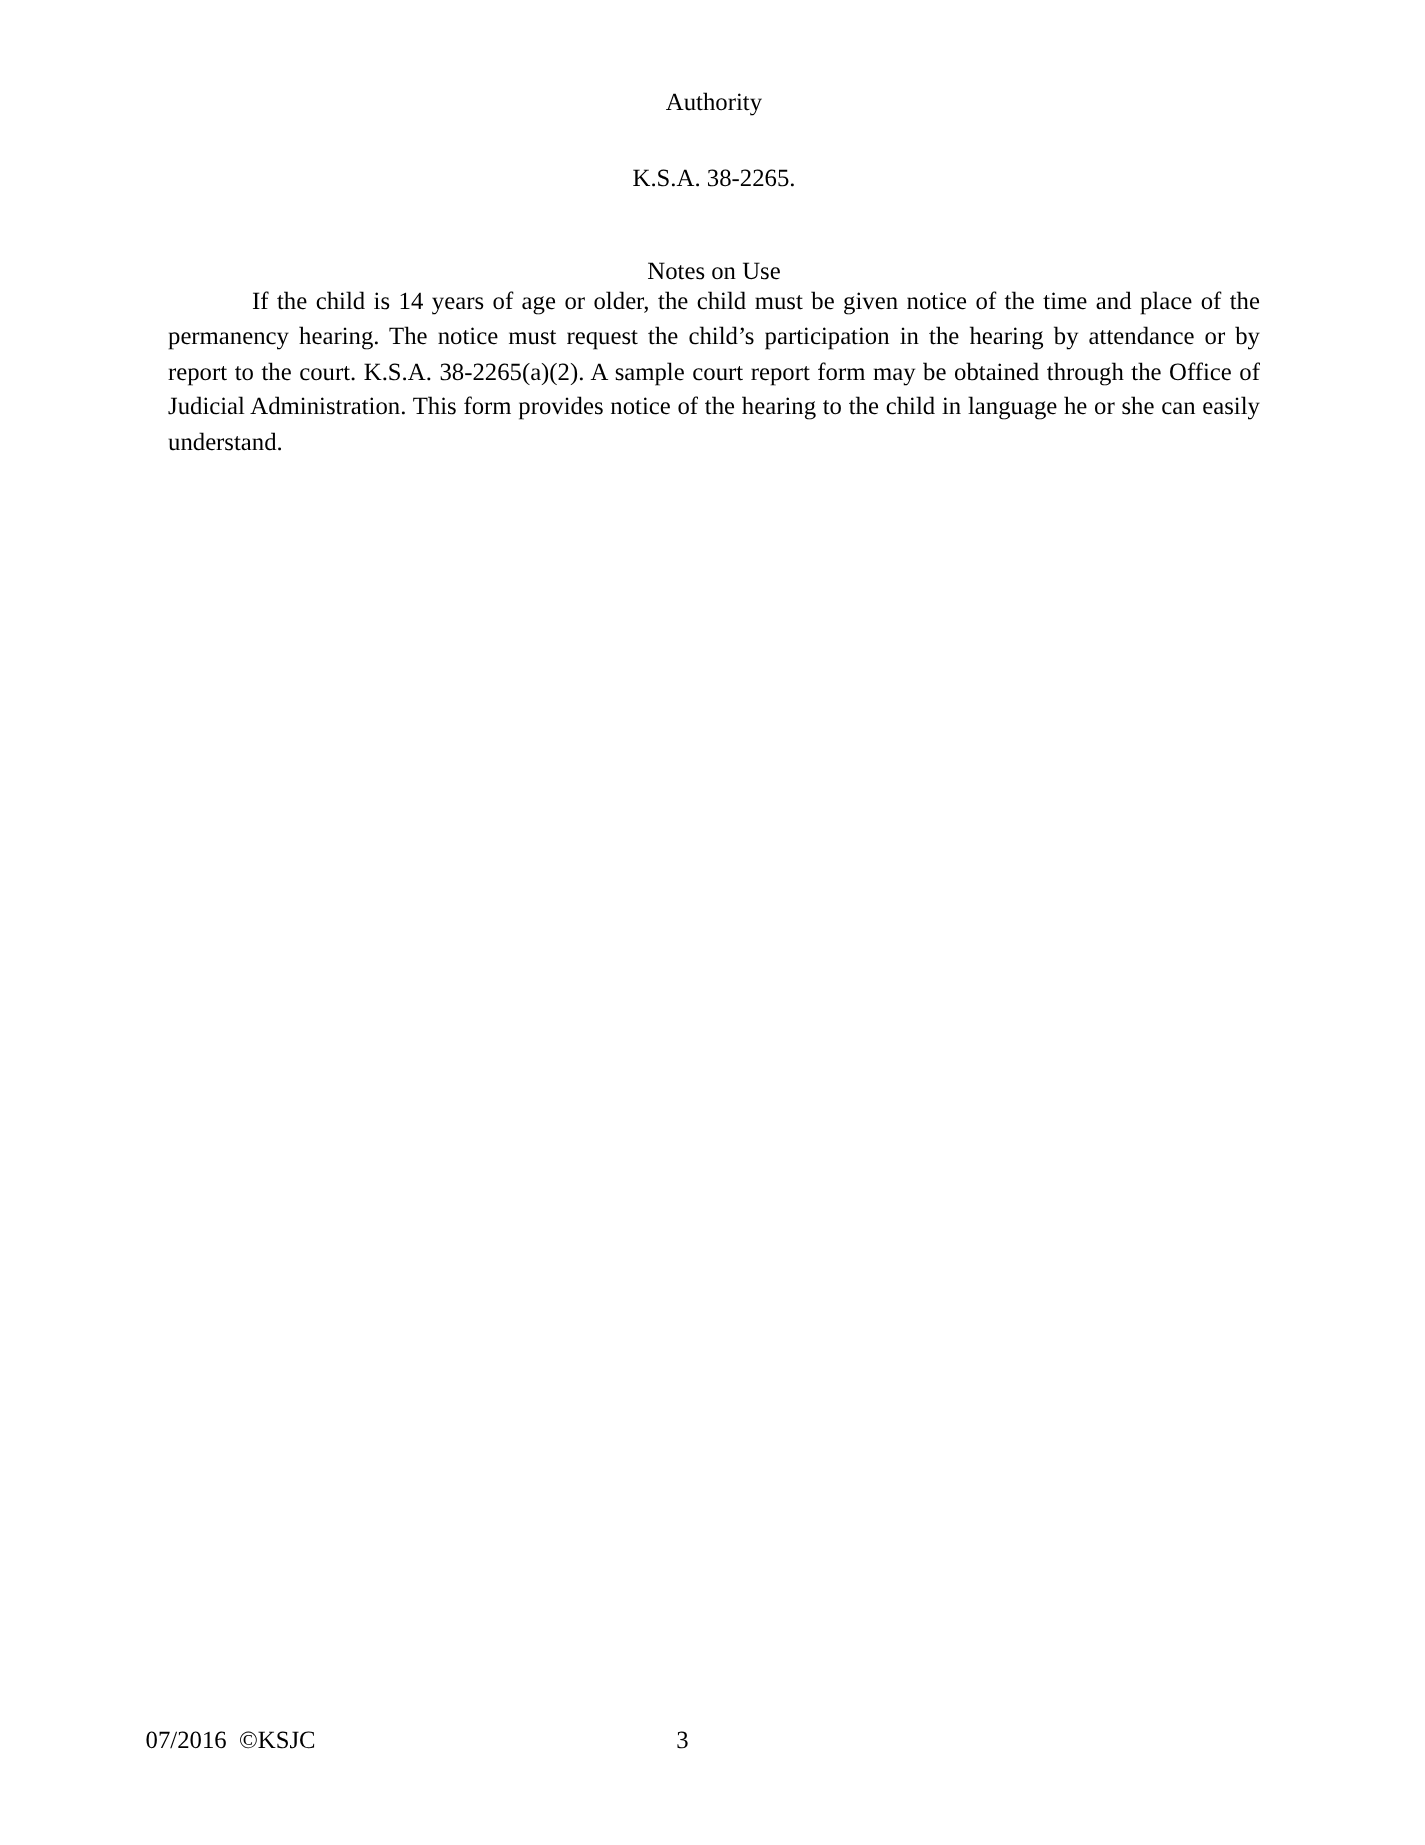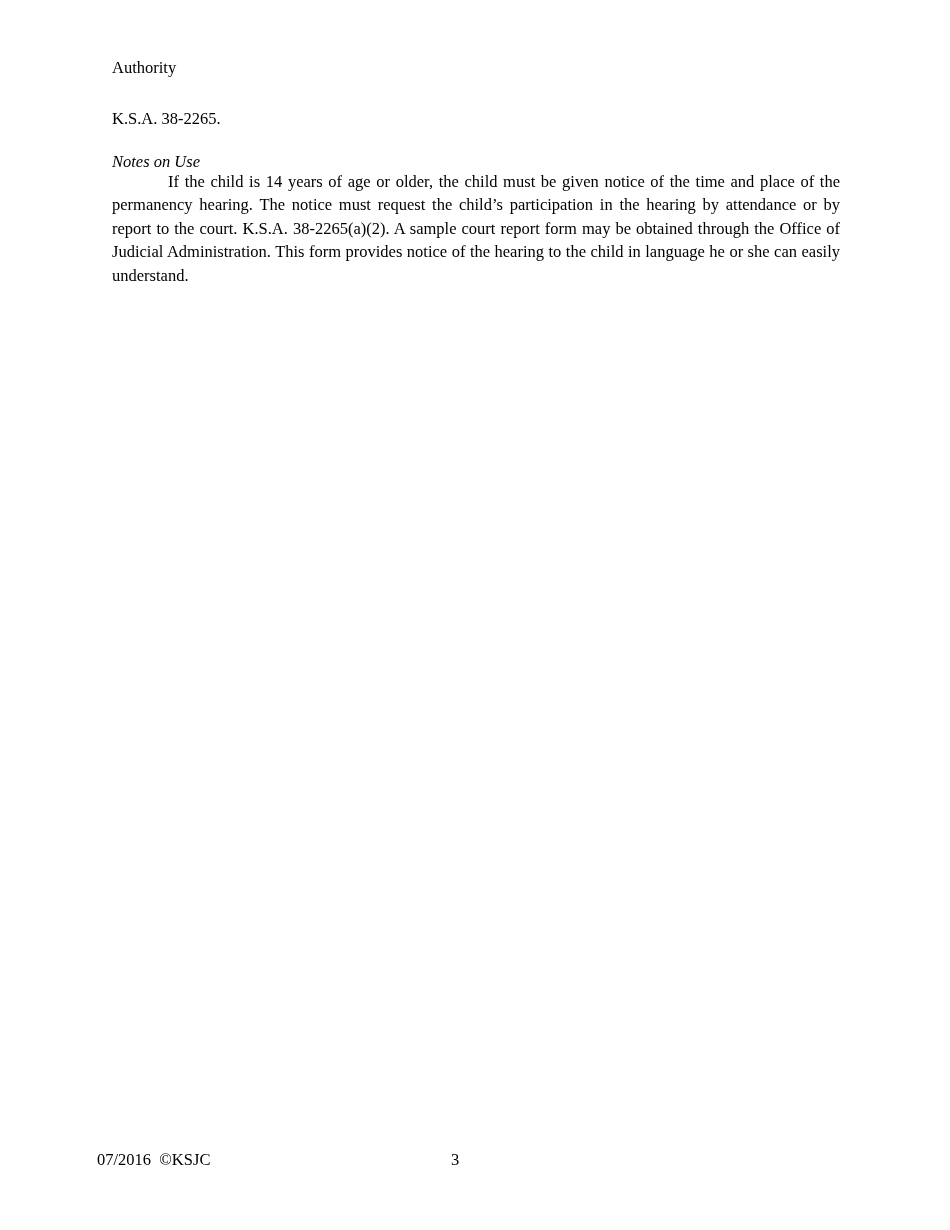--- a/index.html
+++ b/index.html
@@ -21,34 +21,34 @@
     height: 1230px;
     box-sizing: border-box;
   }
   .content {
     position: absolute;
     left: 112px;
     top: 0;
     width: 728px;
   }
   .heading-center {
+    text-align: center;
     font-size: 16.5px;
     line-height: 1.0;
   }
   .authority-heading {
     margin-top: 60px;
   }
   .statute-line {
     margin-top: 32px;
     font-size: 16.5px;
-    text-align: left;
+    text-align: center;
   }
   .notes-heading {
-    margin-top: 25px;
-    font-style: italic;
+    margin-top: 44px;
   }
   .body-para {
     font-size: 16.5px;
     line-height: 1.42;
     text-align: justify;
     text-justify: inter-word;
     text-indent: 56px;
   }
   .footer {
     position: absolute;

